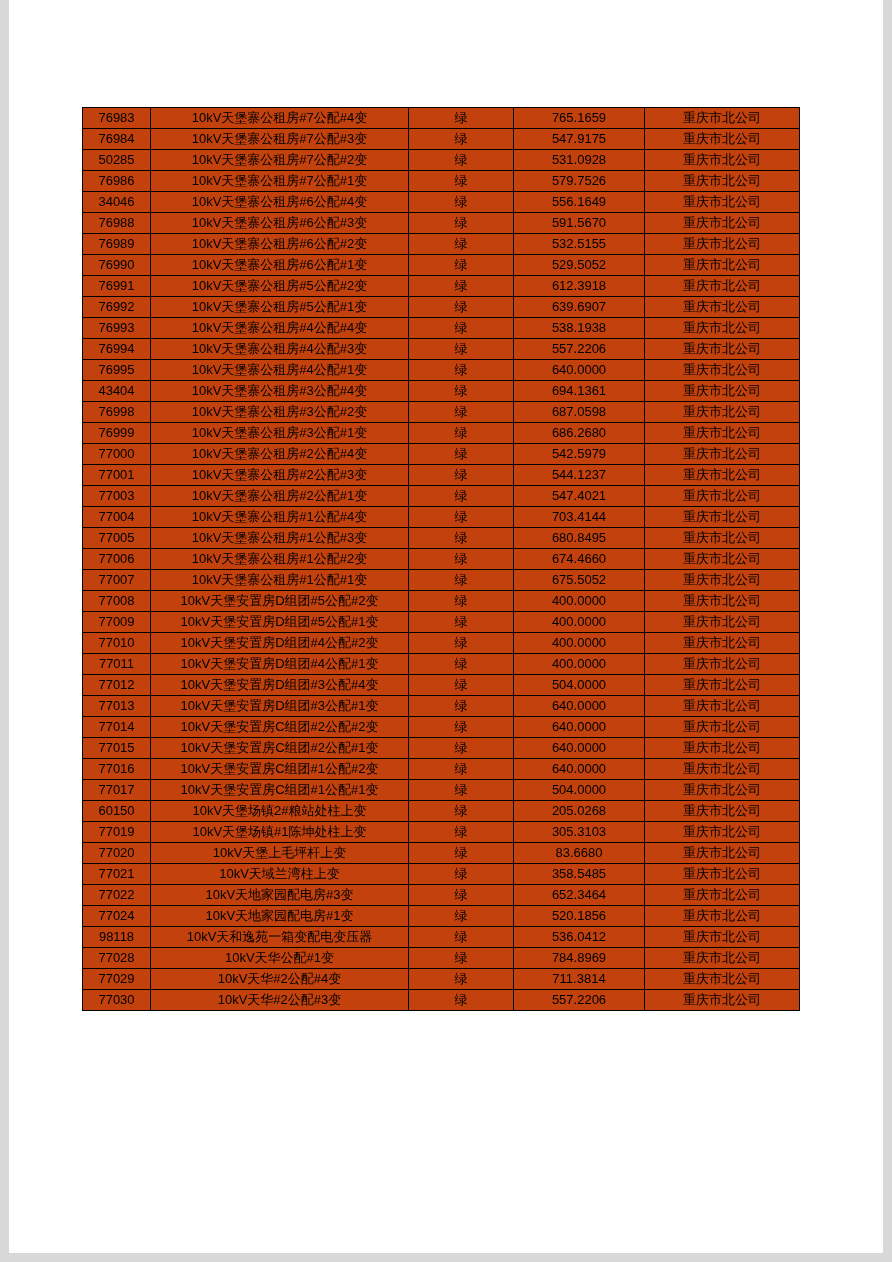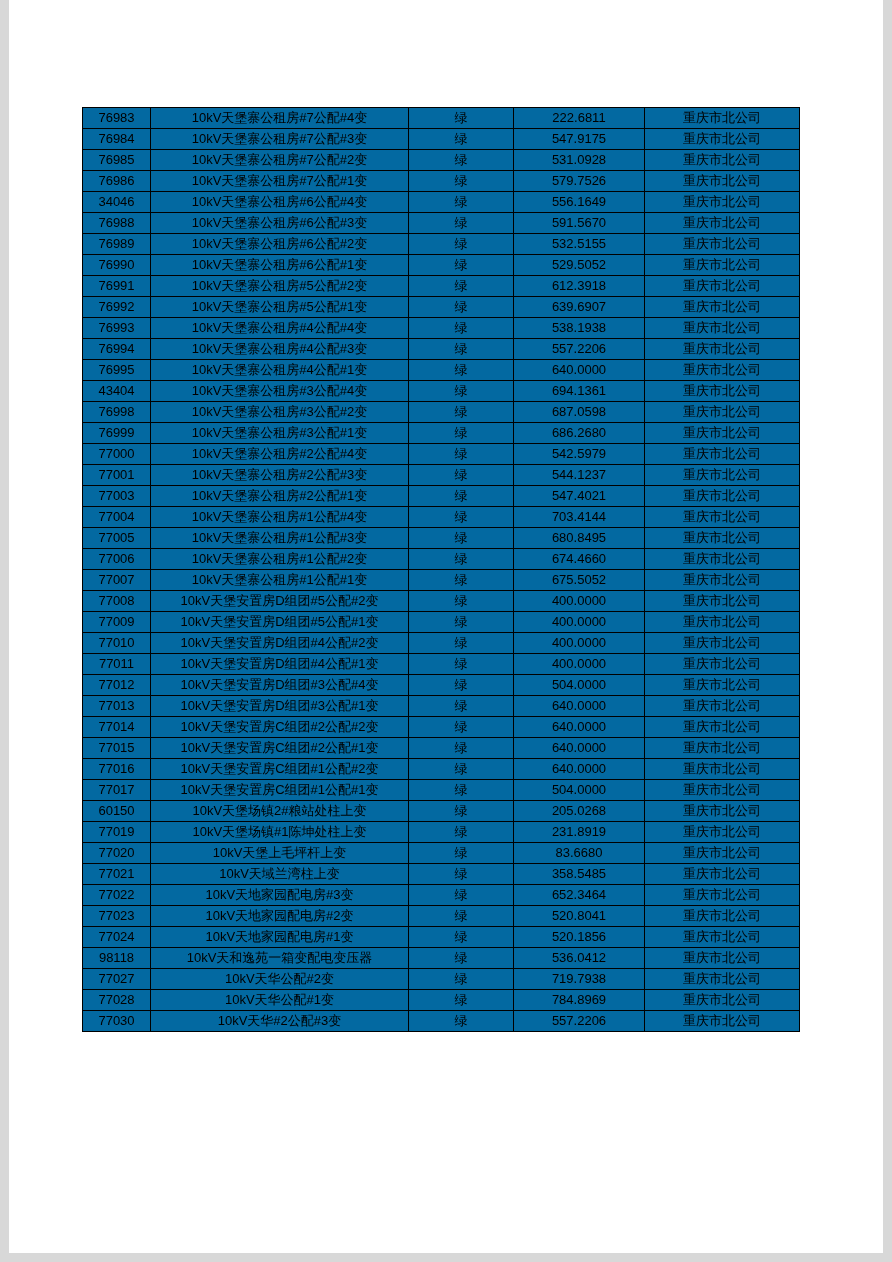--- a/index.html
+++ b/index.html
@@ -17,21 +17,21 @@
     position: absolute;
     left: 9px; top: 0;
     width: 874px; height: 1253px;
     background: #ffffff;
   }
   .data-table {
     position: absolute;
     left: 82px; top: 107px;
     border-collapse: collapse;
     table-layout: fixed;
-    background: #0369a1;
+    background: #c2410c;
   }
   .data-table td {
     border: 1px solid #000000;
     font-size: 13px;
     line-height: 20px;
     height: 20.45px;
     text-align: center;
     vertical-align: middle;
     padding: 0 2px;
     white-space: nowrap;
@@ -55,32 +55,32 @@
     <col class="col-name">
     <col class="col-status">
     <col class="col-value">
     <col class="col-company">
   </colgroup>
   <tbody id="table-body">
       <tr>
         <td>76983</td>
         <td>10kV天堡寨公租房#7公配#4变</td>
         <td>绿</td>
-        <td>222.6811</td>
+        <td>765.1659</td>
         <td>重庆市北公司</td>
       </tr>
       <tr>
         <td>76984</td>
         <td>10kV天堡寨公租房#7公配#3变</td>
         <td>绿</td>
         <td>547.9175</td>
         <td>重庆市北公司</td>
       </tr>
       <tr>
-        <td>76985</td>
+        <td>50285</td>
         <td>10kV天堡寨公租房#7公配#2变</td>
         <td>绿</td>
         <td>531.0928</td>
         <td>重庆市北公司</td>
       </tr>
       <tr>
         <td>76986</td>
         <td>10kV天堡寨公租房#7公配#1变</td>
         <td>绿</td>
         <td>579.7526</td>
@@ -293,21 +293,21 @@
         <td>60150</td>
         <td>10kV天堡场镇2#粮站处柱上变</td>
         <td>绿</td>
         <td>205.0268</td>
         <td>重庆市北公司</td>
       </tr>
       <tr>
         <td>77019</td>
         <td>10kV天堡场镇#1陈坤处柱上变</td>
         <td>绿</td>
-        <td>231.8919</td>
+        <td>305.3103</td>
         <td>重庆市北公司</td>
       </tr>
       <tr>
         <td>77020</td>
         <td>10kV天堡上毛坪杆上变</td>
         <td>绿</td>
         <td>83.6680</td>
         <td>重庆市北公司</td>
       </tr>
       <tr>
@@ -318,52 +318,45 @@
         <td>重庆市北公司</td>
       </tr>
       <tr>
         <td>77022</td>
         <td>10kV天地家园配电房#3变</td>
         <td>绿</td>
         <td>652.3464</td>
         <td>重庆市北公司</td>
       </tr>
       <tr>
-        <td>77023</td>
-        <td>10kV天地家园配电房#2变</td>
-        <td>绿</td>
-        <td>520.8041</td>
-        <td>重庆市北公司</td>
-      </tr>
-      <tr>
         <td>77024</td>
         <td>10kV天地家园配电房#1变</td>
         <td>绿</td>
         <td>520.1856</td>
         <td>重庆市北公司</td>
       </tr>
       <tr>
         <td>98118</td>
         <td>10kV天和逸苑一箱变配电变压器</td>
         <td>绿</td>
         <td>536.0412</td>
         <td>重庆市北公司</td>
       </tr>
       <tr>
-        <td>77027</td>
-        <td>10kV天华公配#2变</td>
-        <td>绿</td>
-        <td>719.7938</td>
-        <td>重庆市北公司</td>
-      </tr>
-      <tr>
         <td>77028</td>
         <td>10kV天华公配#1变</td>
         <td>绿</td>
         <td>784.8969</td>
+        <td>重庆市北公司</td>
+      </tr>
+      <tr>
+        <td>77029</td>
+        <td>10kV天华#2公配#4变</td>
+        <td>绿</td>
+        <td>711.3814</td>
         <td>重庆市北公司</td>
       </tr>
       <tr>
         <td>77030</td>
         <td>10kV天华#2公配#3变</td>
         <td>绿</td>
         <td>557.2206</td>
         <td>重庆市北公司</td>
       </tr>
     </tbody>

